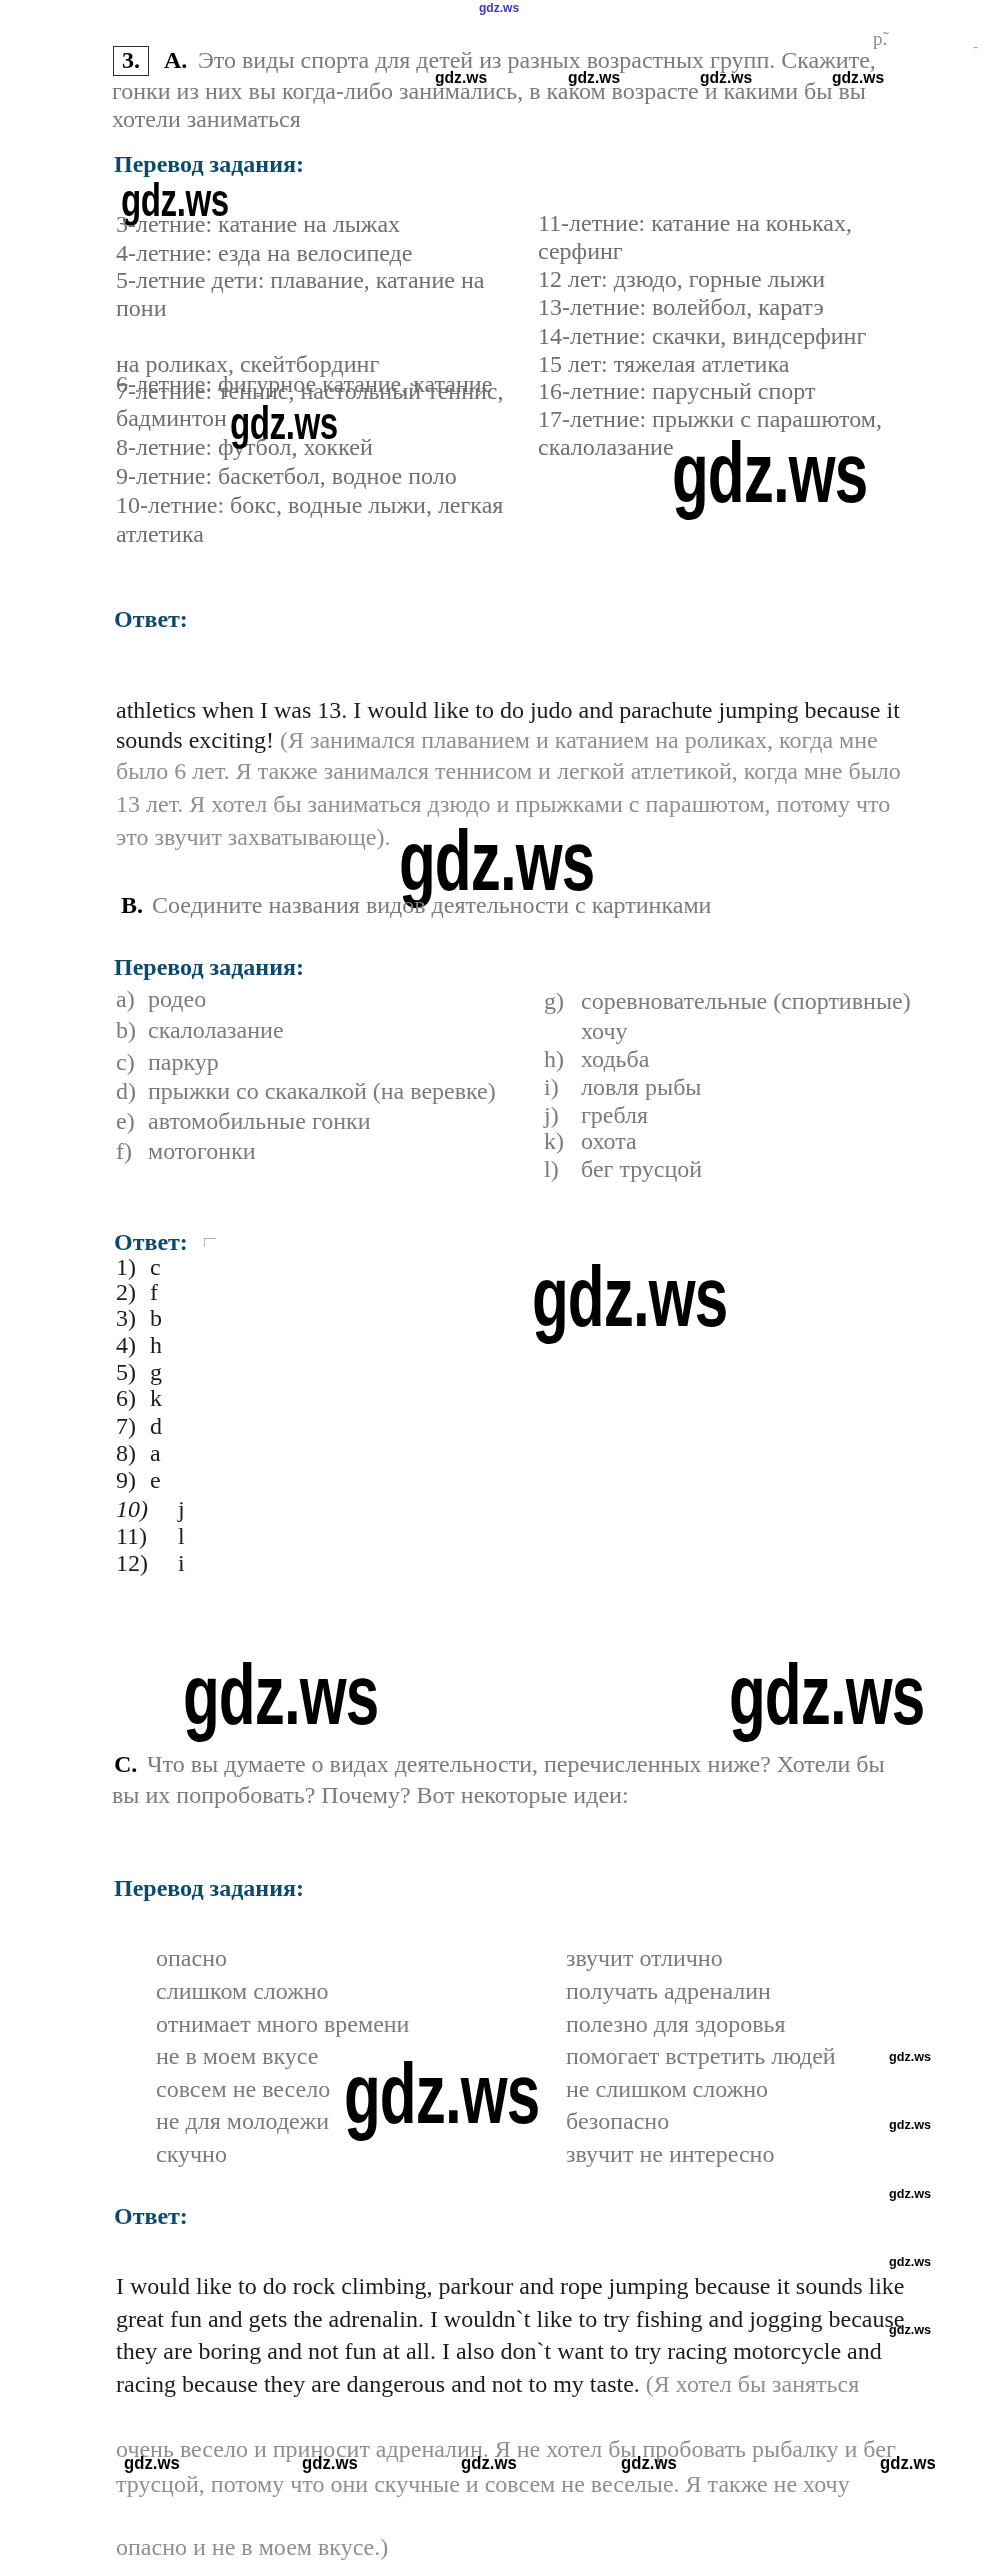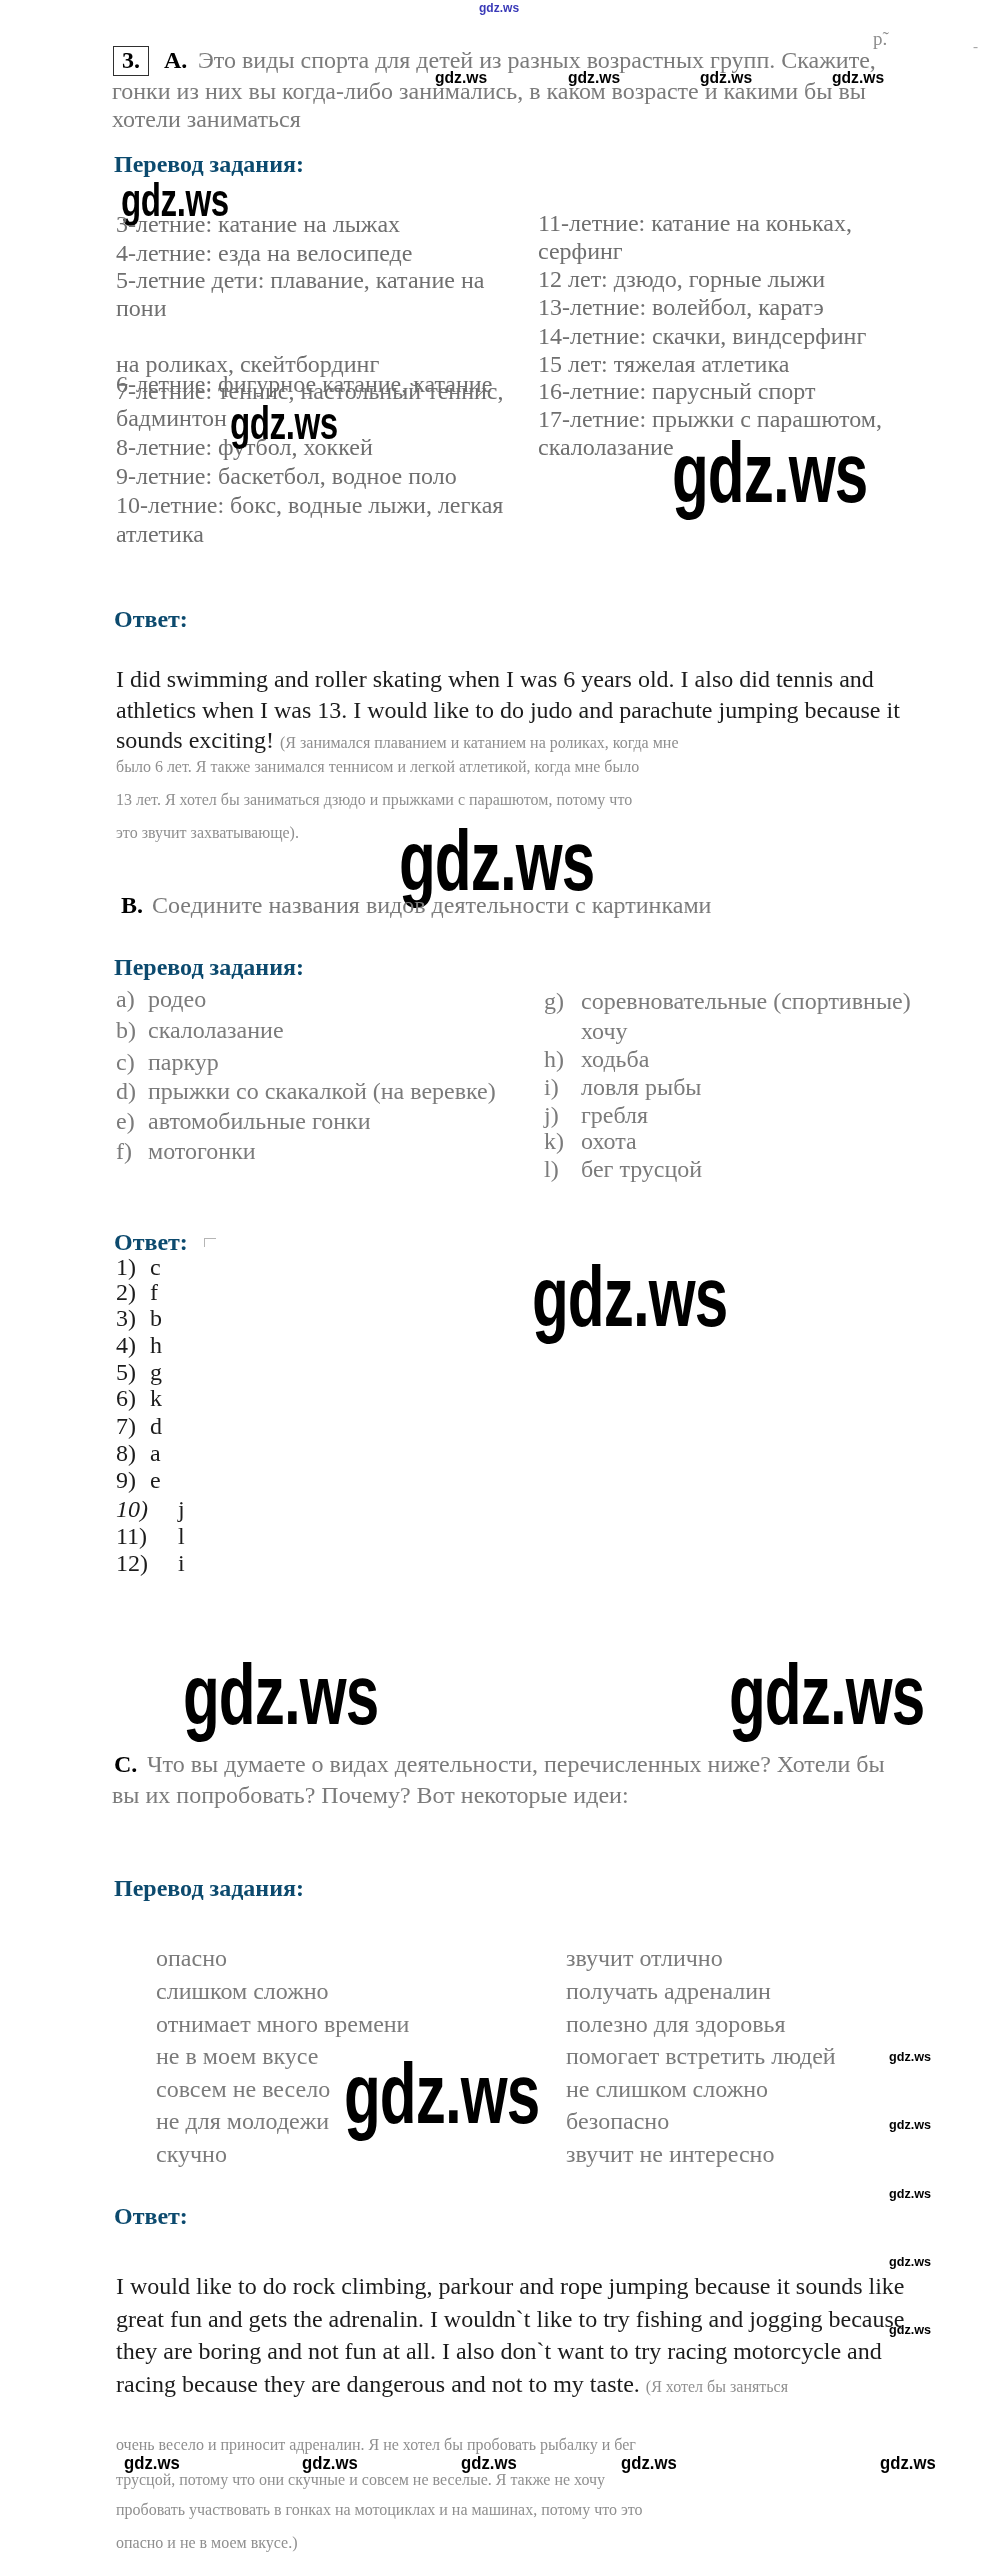--- a/index.html
+++ b/index.html
@@ -6,21 +6,21 @@
   #page{
     position:relative;
     width:1004px;height:2576px;
     background:#ffffff;
     overflow:hidden;
     font-family:"Liberation Serif","DejaVu Serif",serif;
   }
   .abs{position:absolute;white-space:nowrap;line-height:1.05;}
   
   .t-gray{font-size:24px;color:#7b7b7b;}
-  .t-gray-lt{font-size:16px;color:#8f8f8f;}
+  .t-gray-lt{font-size:24px;color:#8f8f8f;}
   .t-ages{font-size:24px;color:#6f6f6f;}
   .t-black{font-size:24px;color:#1c1c1c;}
   .t-bold{font-size:24px;font-weight:700;color:#0c4a6e;}
   .t-letter{font-size:24px;font-weight:700;color:#000;}
   
   .wm{font-family:"Liberation Sans","DejaVu Sans",sans-serif;font-weight:700;color:#000;transform-origin:left top;}
   .wm-big{font-size:86px;transform:scaleX(0.70);letter-spacing:-1.3px;}
   .wm-med{font-size:46px;transform:scaleX(0.72);letter-spacing:-0.6px;}
   .wm-small{font-size:17px;transform:scaleX(0.92);}
   .wm-bottom{font-size:19px;transform:scaleX(0.88);}
@@ -85,21 +85,20 @@
   <div class="abs t-ages" style="left:538px;top:295px;">13-летние: волейбол, каратэ</div>
   <div class="abs t-ages" style="left:538px;top:324px;">14-летние: скачки, виндсерфинг</div>
   <div class="abs t-ages" style="left:538px;top:352px;">15 лет: тяжелая атлетика</div>
   <div class="abs t-ages" style="left:538px;top:379px;">16-летние: парусный спорт</div>
   <div class="abs t-ages" style="left:538px;top:407px;">17-летние: прыжки с парашютом,</div>
   <div class="abs t-ages" style="left:538px;top:435px;">скалолазание</div>
 
   <div class="abs wm wm-big" style="left:672px;top:427px;">gdz.ws</div>
 
   <div class="abs t-bold" style="left:114px;top:607px;">Ответ:</div>
-  <div class="abs t-black" style="left:116px;top:667px;">I did swimming and  roller skating when I was 6 years old. I also did tennis and</div>
   <div class="abs t-black" style="left:116px;top:698px;">athletics when I was 13. I would like to do judo and parachute jumping because it</div>
   <div class="abs" style="left:116px;top:728px;"><span class="t-black">sounds exciting! </span><span class="t-gray-lt">(Я занимался плаванием и катанием на роликах, когда мне</span></div>
   <div class="abs t-gray-lt" style="left:116px;top:759px;">было 6 лет. Я также занимался теннисом и легкой атлетикой, когда мне было</div>
   <div class="abs t-gray-lt" style="left:116px;top:792px;">13 лет. Я хотел бы заниматься дзюдо и прыжками с парашютом, потому что</div>
   <div class="abs t-gray-lt" style="left:116px;top:825px;">это звучит захватывающе).</div>
 
   <div class="abs wm wm-big" style="left:399px;top:815px;">gdz.ws</div>
 
   <div class="abs t-letter" style="left:121px;top:893px;">В.</div>
   <div class="abs t-gray" style="left:152px;top:893px;">Соедините названия видов деятельности с картинками</div>
@@ -196,21 +195,20 @@
   <div class="abs wm wm-tiny" style="left:889px;top:2255px;">gdz.ws</div>
   <div class="abs wm wm-tiny" style="left:889px;top:2323px;">gdz.ws</div>
 
   <div class="abs t-bold" style="left:114px;top:2204px;">Ответ:</div>
   <div class="abs t-black" style="left:116px;top:2274px;">I would like to do rock climbing, parkour and rope jumping because  it sounds like</div>
   <div class="abs t-black" style="left:116px;top:2307px;">great fun and gets the adrenalin. I wouldn`t like to try fishing and jogging because</div>
   <div class="abs t-black" style="left:116px;top:2339px;">they are boring and not fun at all. I also don`t want to try racing motorcycle and</div>
   <div class="abs" style="left:116px;top:2372px;text-align:center;"><span class="t-black">racing because they are dangerous and not to my taste. </span><span class="t-gray-lt">(Я хотел бы заняться</span></div>
   <div class="abs t-gray-lt" style="left:116px;top:2437px;">очень весело и приносит  адреналин. Я не хотел бы пробовать рыбалку и бег</div>
   <div class="abs t-gray-lt" style="left:116px;top:2472px;">трусцой, потому что они скучные и совсем не веселые. Я также не хочу</div>
-  <div class="abs t-gray-lt" style="left:116px;top:2502px;">пробовать участвовать в гонках на мотоциклах и на машинах, потому что это</div>
   <div class="abs t-gray-lt" style="left:116px;top:2535px;">опасно и не в моем вкусе.)</div>
 
   <div class="abs wm wm-bottom" style="left:124px;top:2453px;">gdz.ws</div>
   <div class="abs wm wm-bottom" style="left:302px;top:2453px;">gdz.ws</div>
   <div class="abs wm wm-bottom" style="left:461px;top:2453px;">gdz.ws</div>
   <div class="abs wm wm-bottom" style="left:621px;top:2453px;">gdz.ws</div>
   <div class="abs wm wm-bottom" style="left:880px;top:2453px;">gdz.ws</div>
 
 </div>
 

